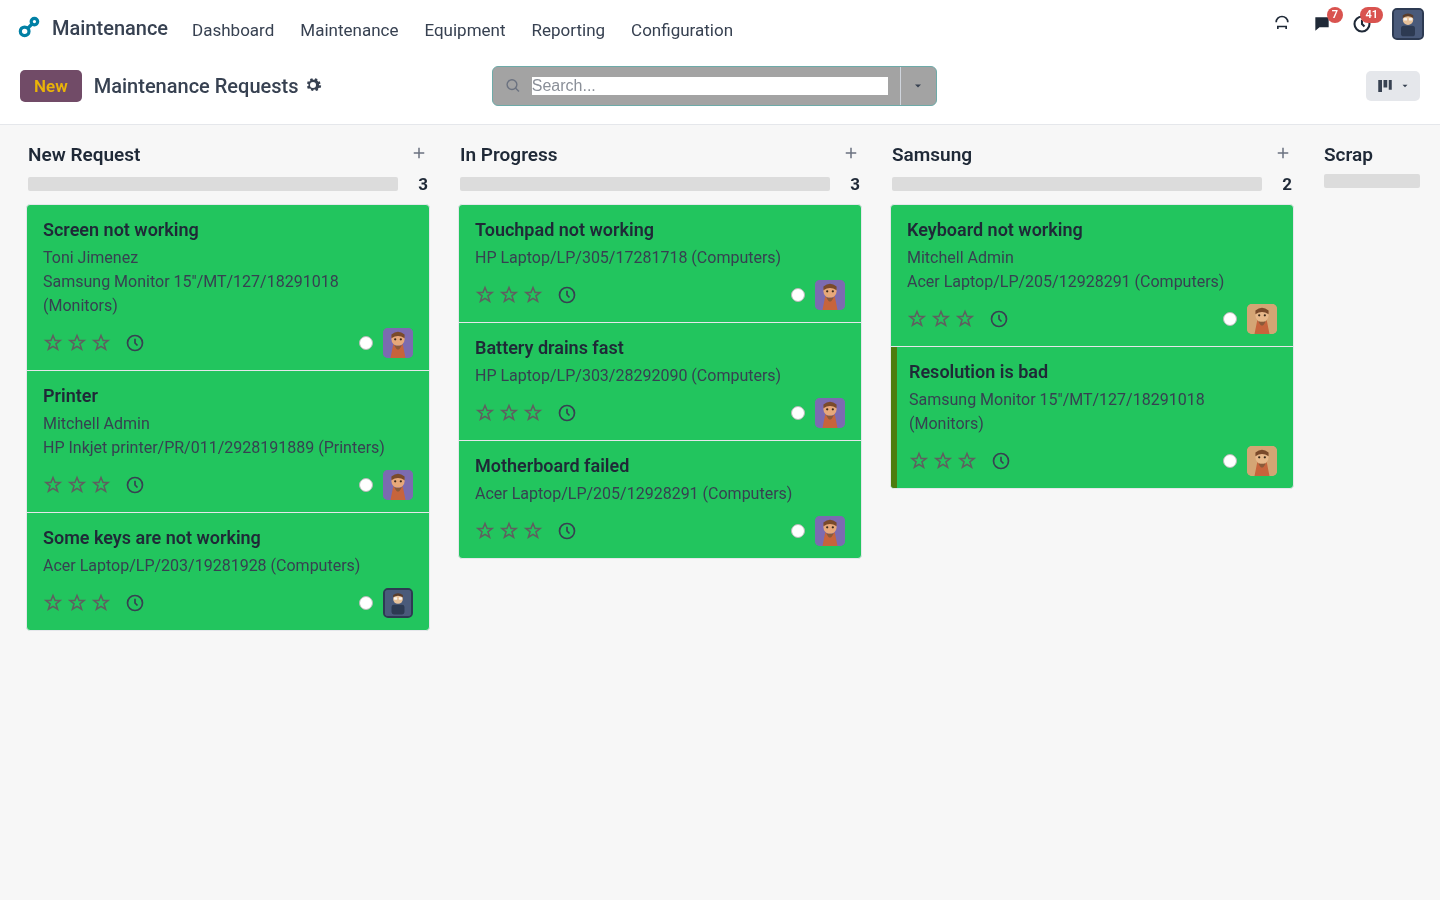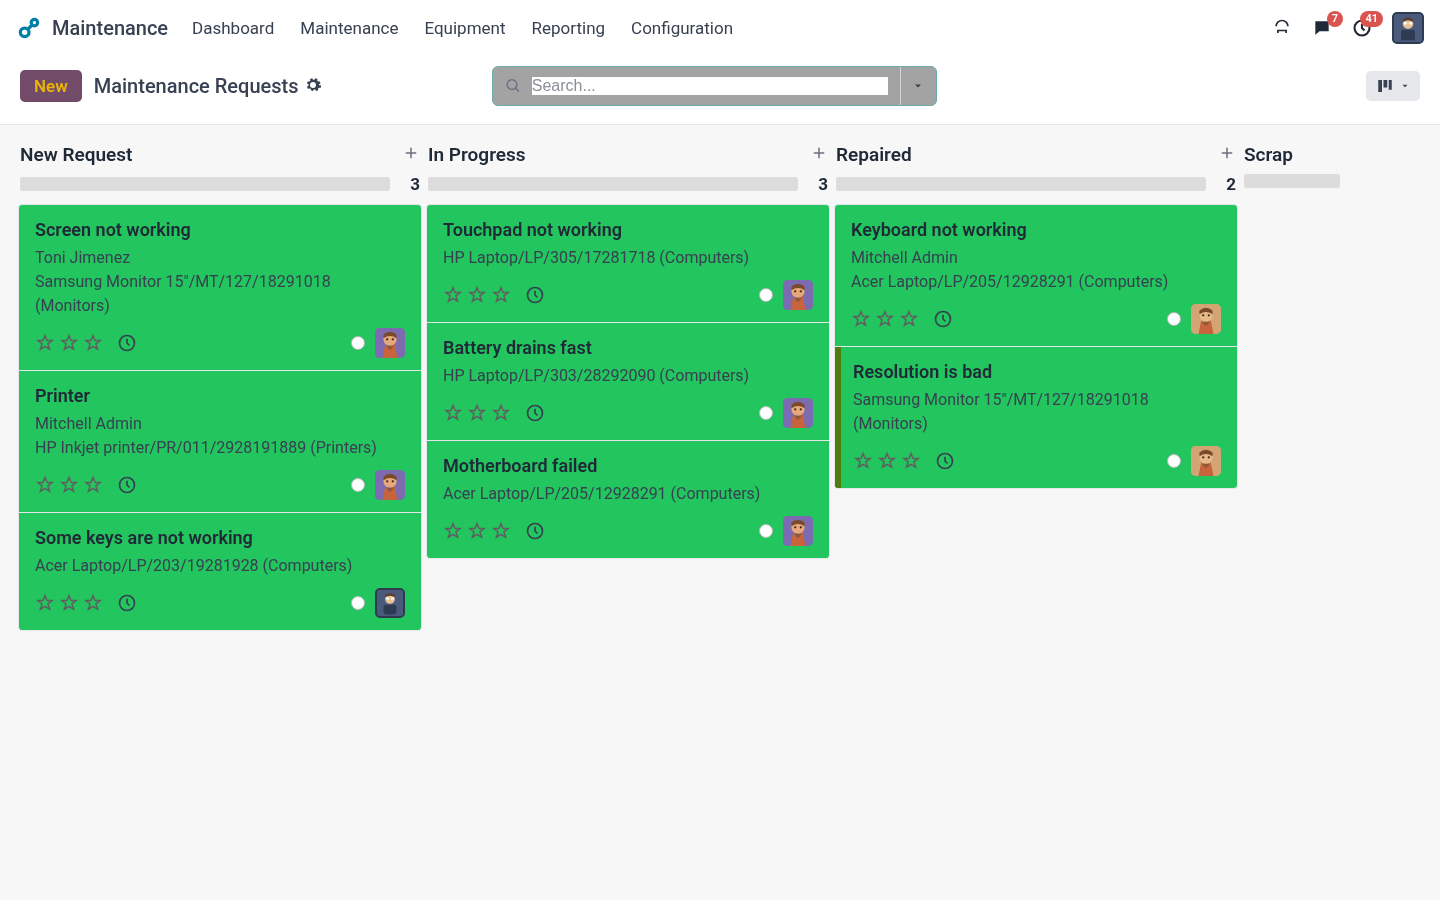--- a/index.html
+++ b/index.html
@@ -8,23 +8,23 @@
     font-size: 14px;
     color: #1f2937;
     background: #fff;
     width: 1440px;
     height: 900px;
     overflow: hidden;
   }
   
   .topnav {
     display: flex;
-    align-items: center;
+    align-items: flex-end;
     height: 56px;
-    padding: 4px 16px;
+    padding: 15px 16px;
     border-bottom: 1px solid #fff;
   }
   .logo {
     width: 26px; height: 26px; margin-right: 10px;
     display:flex; align-items:center; justify-content:center;
   }
   .app-name {
     font-size: 20px;
     font-weight: 500;
     color: #374151;
@@ -135,23 +135,23 @@
     padding:6px 10px;
     cursor:pointer;
     gap:6px;
   }
 
   
   .board {
     background: #f7f7f7;
     border-top: 1px solid #e5e7eb;
     height: calc(900px - 56px - 68px);
-    padding: 18px 0 0 18px;
+    padding: 18px 0 0 26px;
     display: flex;
-    gap: 4px;
+    gap: 28px;
     overflow-x: auto;
   }
   .column {
     width: 404px;
     flex-shrink: 0;
   }
   .col-header {
     display: flex;
     align-items: center;
     justify-content: space-between;
@@ -549,21 +549,21 @@
                   <path d="M12 18 Q16 20 20 18 Q18 23 16 23 Q14 23 12 18" fill="#8a5a3a"></path>
                 </svg>
               </div>
             </div>
           </div>
         </div>
       </div>
     </div>
     <div class="column">
       <div class="col-header">
-        <div class="col-title">Repaired</div>
+        <div class="col-title">Samsung</div>
         <div class="plus"><svg width="18" height="18" viewBox="0 0 24 24" fill="#6b7280">
             <path d="M11 5h2v14h-2zM5 11h14v2H5z"></path>
           </svg></div>
       </div>
       <div class="col-sub">
         <div class="progbar"></div>
         <div class="count">2</div>
       </div>
       <div class="cards">
         <div class="card">

